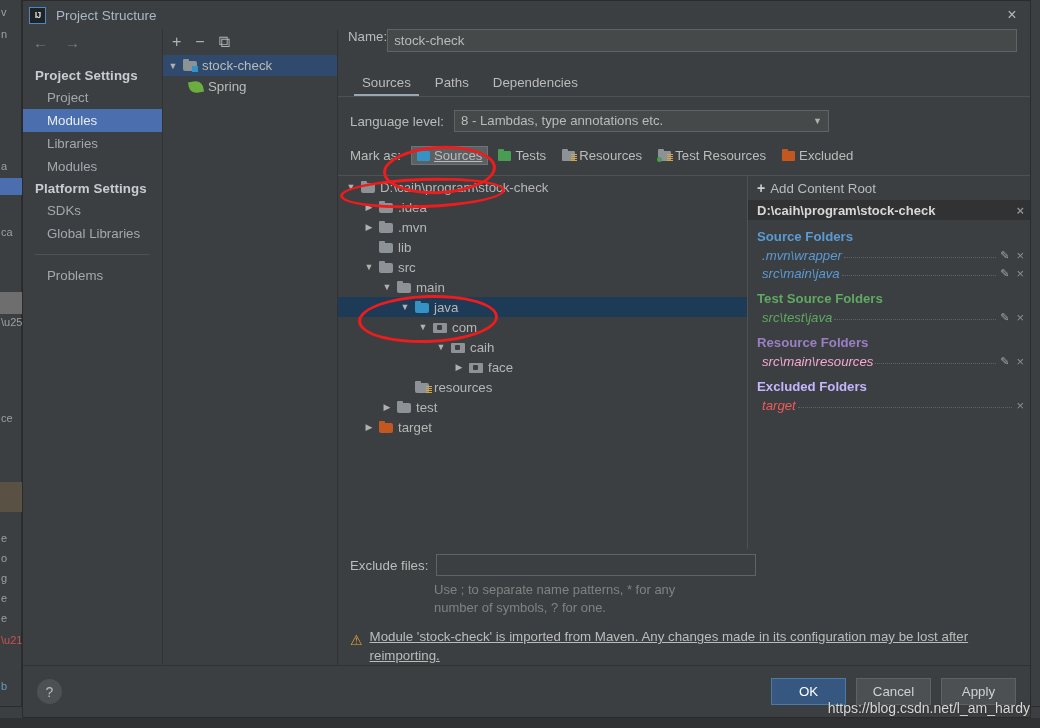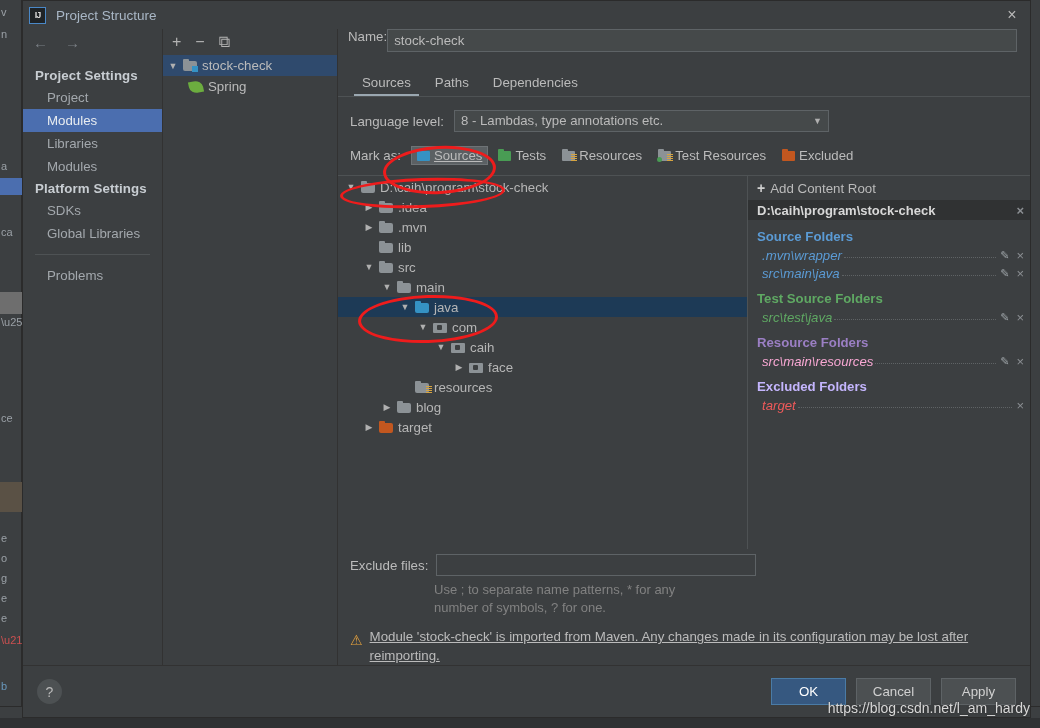--- a/index.html
+++ b/index.html
@@ -441,21 +441,21 @@
             <div class="frow" style="padding-left:62px;">
               <span class="tri"></span>
               <span class="folder-ic" style="position:relative;">
                   <span class="mi-lines" style="right:-3px;"></span>
                 </span>
               <span>resources</span>
             </div>
             <div class="frow" style="padding-left:44px;">
               <span class="tri">▶</span>
               <span class="folder-ic"></span>
-              <span>blog</span>
+              <span>test</span>
             </div>
             <div class="frow" style="padding-left:26px;">
               <span class="tri">▶</span>
               <span class="folder-ic f-orange"></span>
               <span>target</span>
             </div>
           </div>
 
           <div class="roots">
             <div class="add-root">

